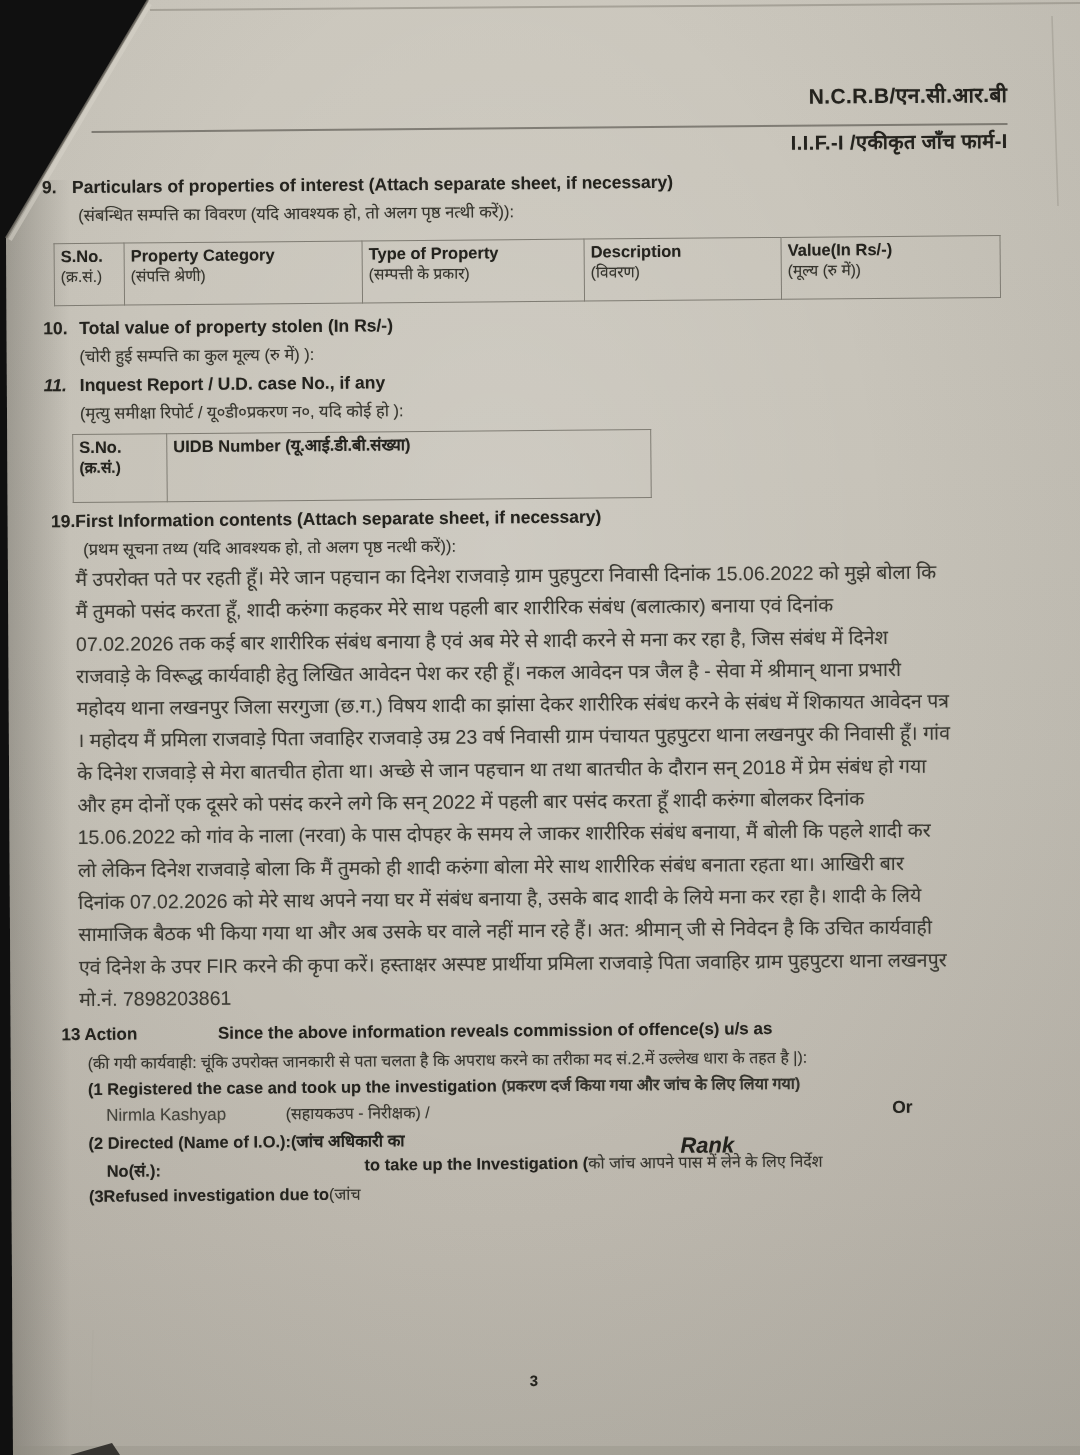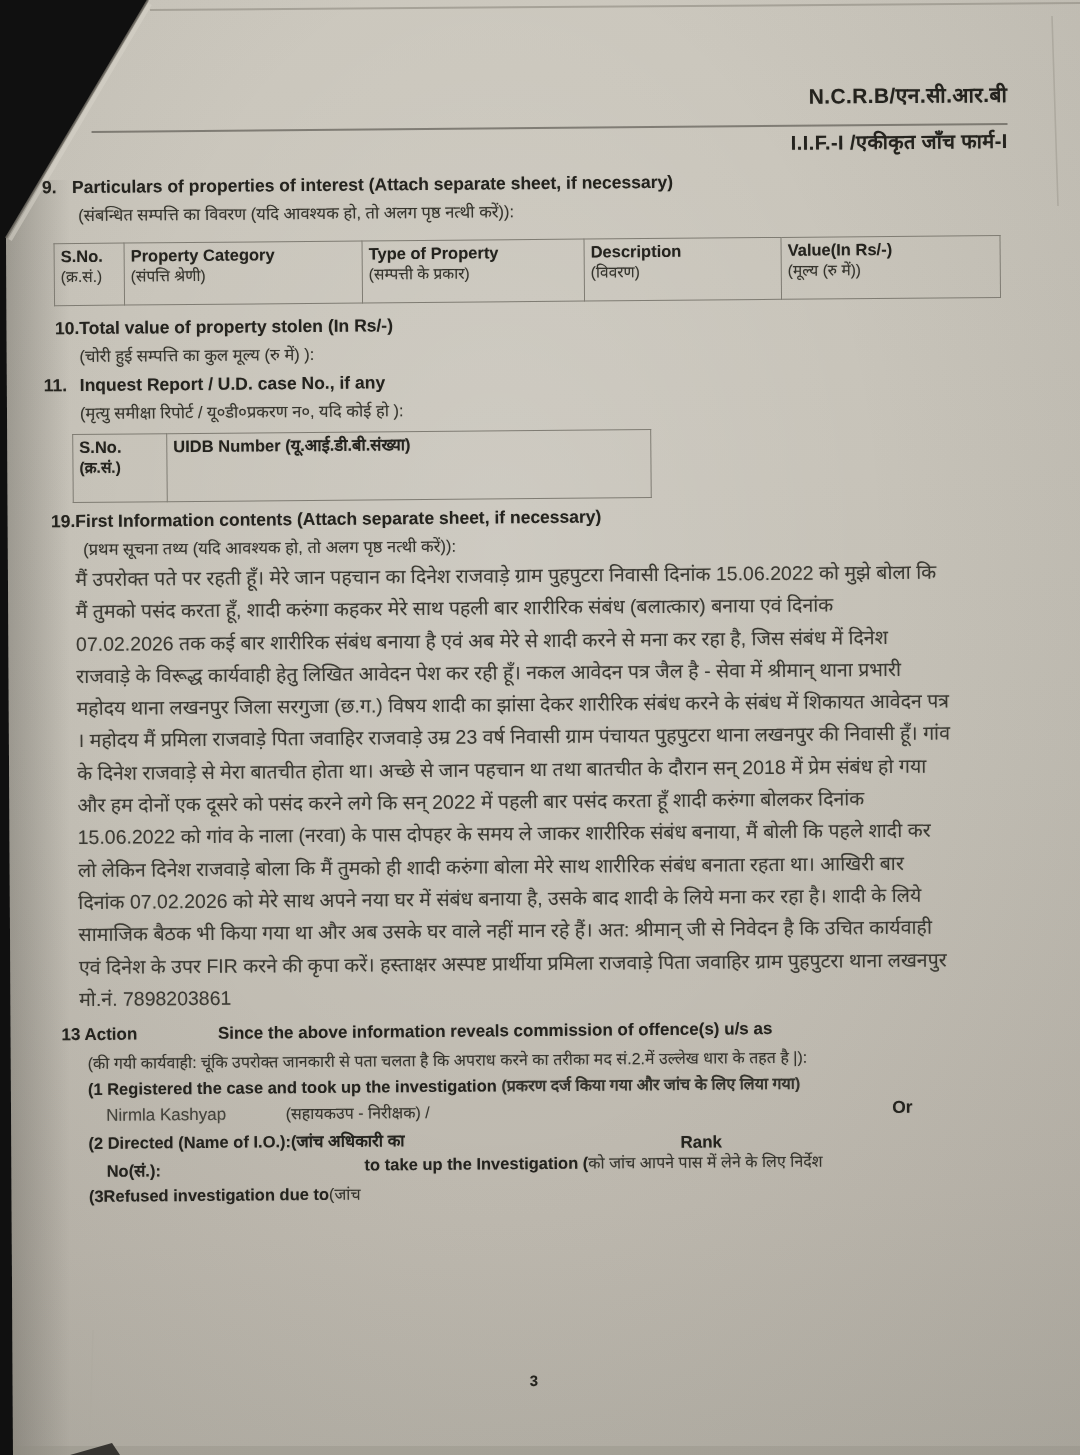--- a/index.html
+++ b/index.html
@@ -115,28 +115,28 @@
         <td>
           <span class="cell-en">Value(In Rs/-)</span>
           <span class="cell-hi">(मूल्य (रु में))</span>
         </td>
       </tr>
     </tbody>
       </table>
 
     <div class="abs" style="top:314px;left:46px;">
       <div class="sec-line1 b">
-        <span class="sec-num" style="min-width:36px;text-align:right;">10.</span><span>Total value of property stolen (In Rs/-)</span>
+        <span class="sec-num" style="min-width:36px;">10.</span><span>Total value of property stolen (In Rs/-)</span>
       </div>
       <div class="sec-sub">(चोरी हुई सम्पत्ति का कुल मूल्य (रु में) ):</div>
     </div>
 
     <div class="abs" style="top:371px;left:46px;">
       <div class="sec-line1 b">
-        <span class="sec-num" style="min-width:36px;">11.</span><span>Inquest Report / U.D. case No., if any</span>
+        <span class="sec-num" style="min-width:36px;font-style:italic;">11.</span><span>Inquest Report / U.D. case No., if any</span>
       </div>
       <div class="sec-sub">(मृत्यु समीक्षा रिपोर्ट / यू०डी०प्रकरण न०, यदि कोई हो ):</div>
     </div>
 
     <table class="doc abs" style="top:430px;left:74px;width:578px;">
       <colgroup>
           <col style="width:94px">
           <col style="width:484px">
         </colgroup>
       <tbody>
@@ -187,21 +187,21 @@
       <span class="act-en">(1 Registered the case and took up the investigation </span><span class="act-hi" style="font-weight:bold;">(प्रकरण दर्ज किया गया और जांच के लिए लिया गया)</span>
     </div>
 
     <div class="abs" style="top:1100px;left:102px;white-space:nowrap;">
       <span style="font-size:17px;color:#44433c;">Nirmla Kashyap</span>
       <span class="act-hi" style="margin-left:55px;">(सहायकउप - निरीक्षक)  /</span>
     </div>
     <div class="abs act-en" style="top:1100px;left:888px;font-size:17.5px;">Or</div>
 
     <div class="abs act-en" style="top:1127px;left:84px;white-space:nowrap;">(2 Directed (Name of I.O.):(जांच अधिकारी का</div>
-    <div class="abs act-en" style="top:1134px;left:676px;font-size:17px;">Rank</div>
+    <div class="abs act-en" style="top:1134px;left:676px;font-size:22px;font-style:italic;">Rank</div>
 
     <div class="abs act-en" style="top:1155px;left:102px;">No(सं.):</div>
     <div class="abs" style="top:1152px;left:360px;white-space:nowrap;">
       <span class="act-en">to take up the Investigation (</span><span class="act-hi">को जांच आपने पास में  लेने के लिए  निर्देश</span>
     </div>
 
     <div class="abs" style="top:1181px;left:84px;white-space:nowrap;">
       <span class="act-en">(3Refused investigation due to</span><span class="act-hi">(जांच</span>
     </div>
 

